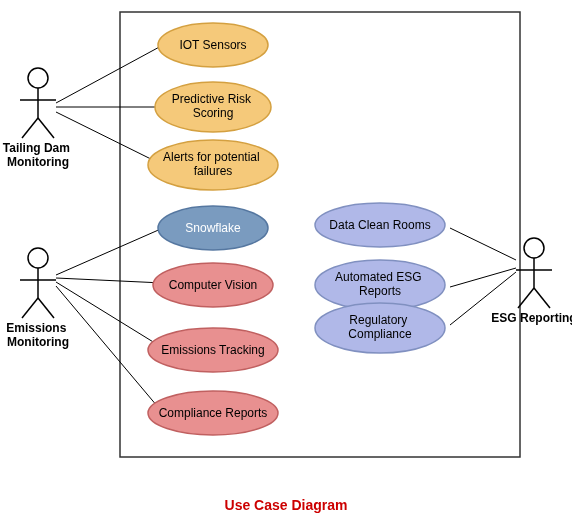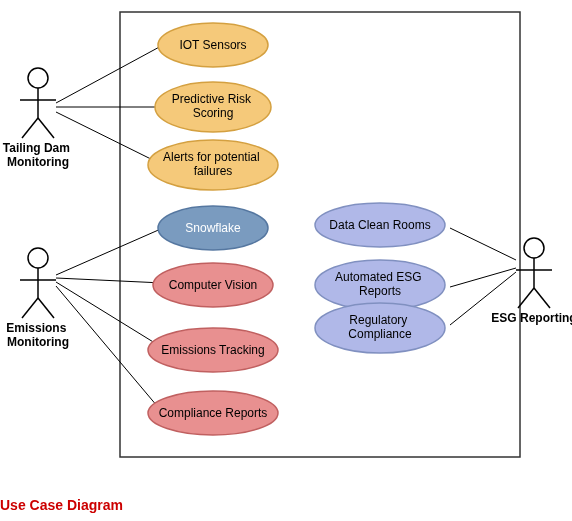--- a/index.html
+++ b/index.html
@@ -19,20 +19,21 @@
     svg#main-svg {
       position: absolute;
       top: 0; left: 0;
       width: 572px;
       height: 521px;
     }
     .title {
       position: absolute;
       bottom: 8px;
       left: 0; right: 0;
+      text-align: center;
       font-weight: bold;
       color: #cc0000;
       font-size: 14px;
     }
   </style>
 </head>
 <body>
 
 <div id="diagram-container">
   <svg id="main-svg">

